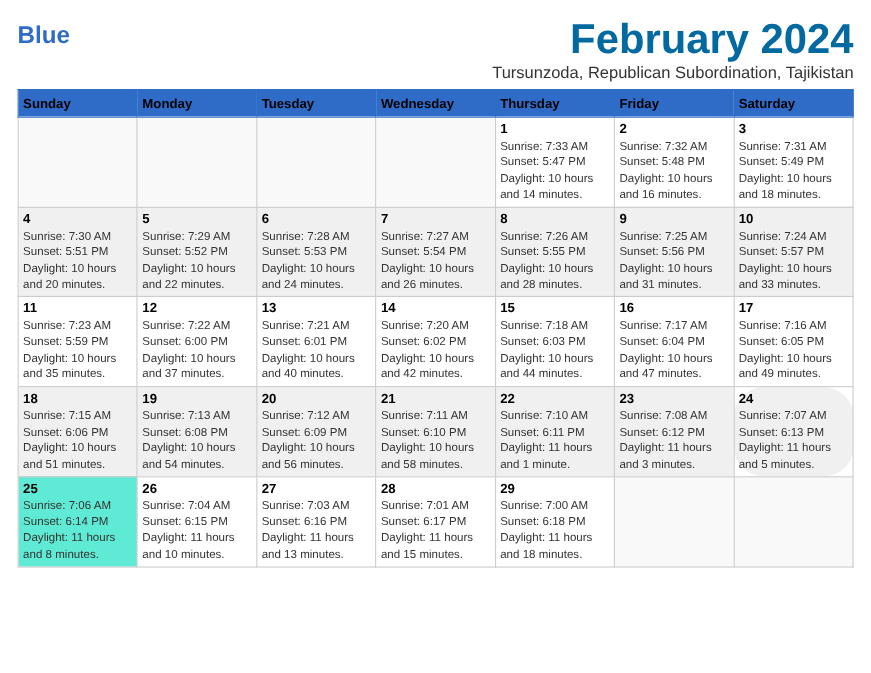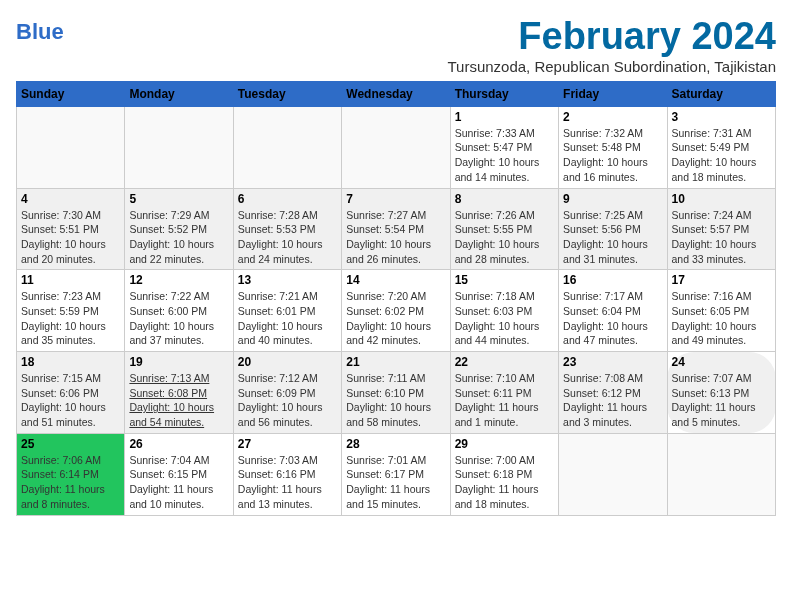--- a/index.html
+++ b/index.html
@@ -246,21 +246,21 @@
       <tr>
         <td style="background: rgb(240, 240, 240);">
           <span class="day-number">18</span>
           <div class="day-info" style="white-space: pre-line;">Sunrise: 7:15 AM
 Sunset: 6:06 PM
 Daylight: 10 hours
 and 51 minutes.</div>
         </td>
         <td style="background: rgb(240, 240, 240);">
           <span class="day-number">19</span>
-          <div class="day-info" style="white-space: pre-line; text-decoration: underline;">Sunrise: 7:13 AM
+          <div class="day-info" style="white-space: pre-line;">Sunrise: 7:13 AM
 Sunset: 6:08 PM
 Daylight: 10 hours
 and 54 minutes.</div>
         </td>
         <td style="background: rgb(240, 240, 240);">
           <span class="day-number">20</span>
           <div class="day-info" style="white-space: pre-line;">Sunrise: 7:12 AM
 Sunset: 6:09 PM
 Daylight: 10 hours
 and 56 minutes.</div>
@@ -288,21 +288,21 @@
         </td>
         <td style="background: rgb(240, 240, 240); border-radius: 27px;">
           <span class="day-number">24</span>
           <div class="day-info" style="white-space: pre-line;">Sunrise: 7:07 AM
 Sunset: 6:13 PM
 Daylight: 11 hours
 and 5 minutes.</div>
         </td>
       </tr>
       <tr>
-        <td style="background: #22c55e;">
+        <td style="background: #5eead4;">
           <span class="day-number">25</span>
           <div class="day-info" style="white-space: pre-line;">Sunrise: 7:06 AM
 Sunset: 6:14 PM
 Daylight: 11 hours
 and 8 minutes.</div>
         </td>
         <td style="background: rgb(255, 255, 255);">
           <span class="day-number">26</span>
           <div class="day-info" style="white-space: pre-line;">Sunrise: 7:04 AM
 Sunset: 6:15 PM

